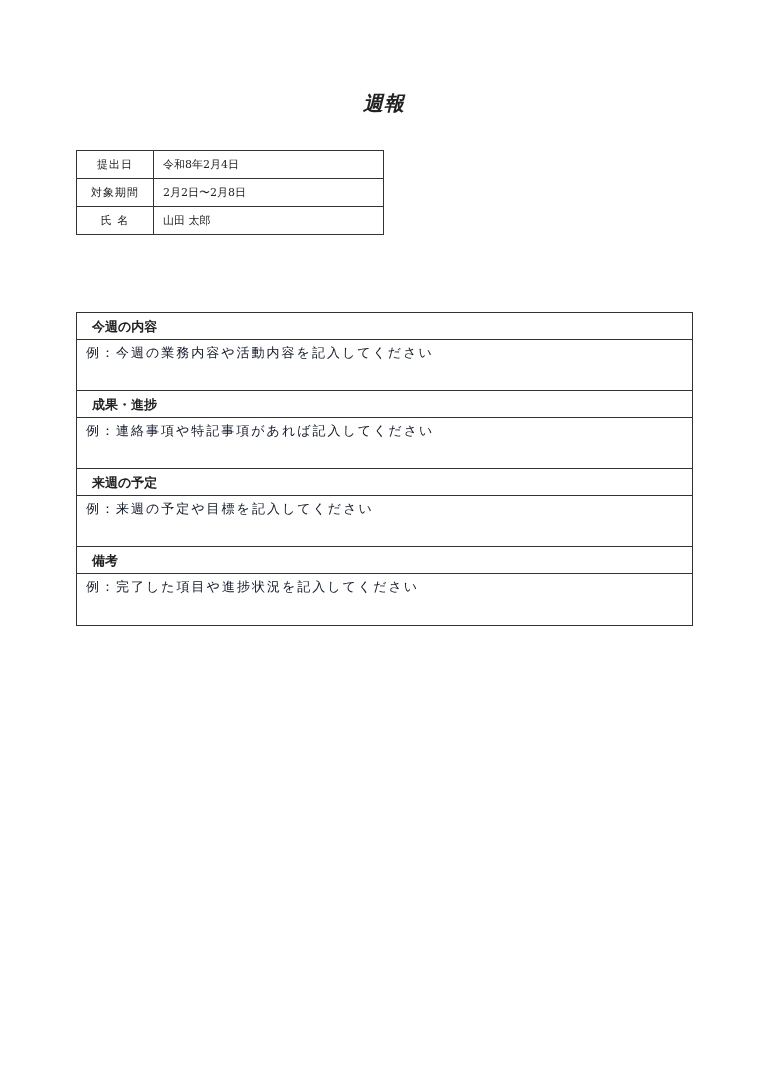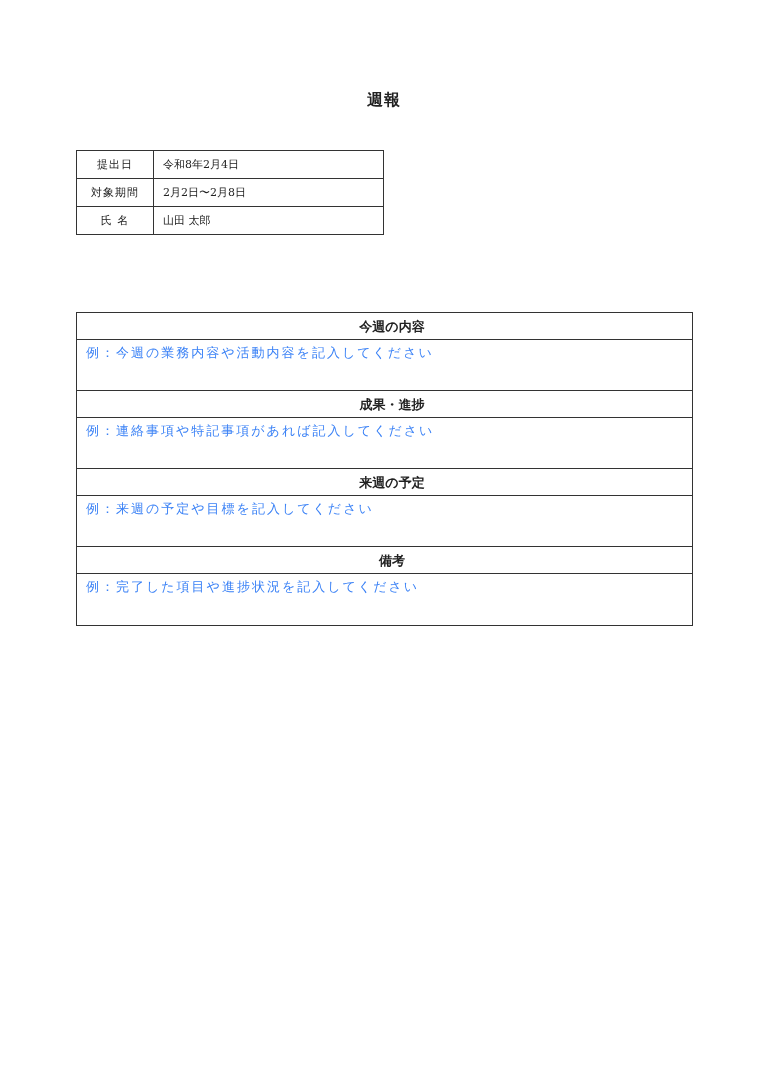--- a/index.html
+++ b/index.html
@@ -1,24 +1,24 @@
 <!DOCTYPE html>
 <html><head>
   <meta charset="utf-8">
   <style>
     html, body { margin: 0; padding: 0; background: #ffffff; }
     body { width: 768px; height: 1087px; position: relative; font-family: "DejaVu Serif", "Liberation Serif", serif; color: #222; overflow: hidden; }
-    .title { position: absolute; top: 90px; left: 0; width: 768px; text-align: center; font-size: 16px; font-weight: bold; letter-spacing: 1px; }
+    .title { position: absolute; top: 90px; left: 0; width: 768px; text-align: center; font-size: 20px; font-weight: bold; letter-spacing: 1px; font-style: italic; }
     .info { position: absolute; left: 76px; top: 150px; border-collapse: collapse; width: 308px; }
     .info td { border: 1px solid #333; height: 27px; font-size: 11px; padding: 0; }
     .info td.lbl { width: 76px; text-align: center; letter-spacing: 1px; }
     .info td.val { padding-left: 9px; }
     .main { position: absolute; left: 76px; top: 312px; width: 617px; border: 1px solid #333; box-sizing: border-box; }
-    .sec-head { height: 27px; border-bottom: 1px solid #333; font-size: 13px; font-weight: bold; padding-left: 15px; line-height: 27px; box-sizing: border-box; text-align: center; }
-    .sec-body { height: 51px; border-bottom: 1px solid #333; font-size: 13px; padding-left: 9px; padding-top: 4px; letter-spacing: 2px; box-sizing: border-box; color: #3b82f6; }
+    .sec-head { height: 27px; border-bottom: 1px solid #333; font-size: 13px; font-weight: bold; padding-left: 15px; line-height: 27px; box-sizing: border-box; }
+    .sec-body { height: 51px; border-bottom: 1px solid #333; font-size: 13px; padding-left: 9px; padding-top: 4px; letter-spacing: 2px; box-sizing: border-box; color: #0f172a; }
     .section:last-child .sec-body { border-bottom: none; }
   </style>
 </head>
 <body>
 
 <div class="title">週報</div>
 
 <table class="info">
   <tbody>
       <tr>

